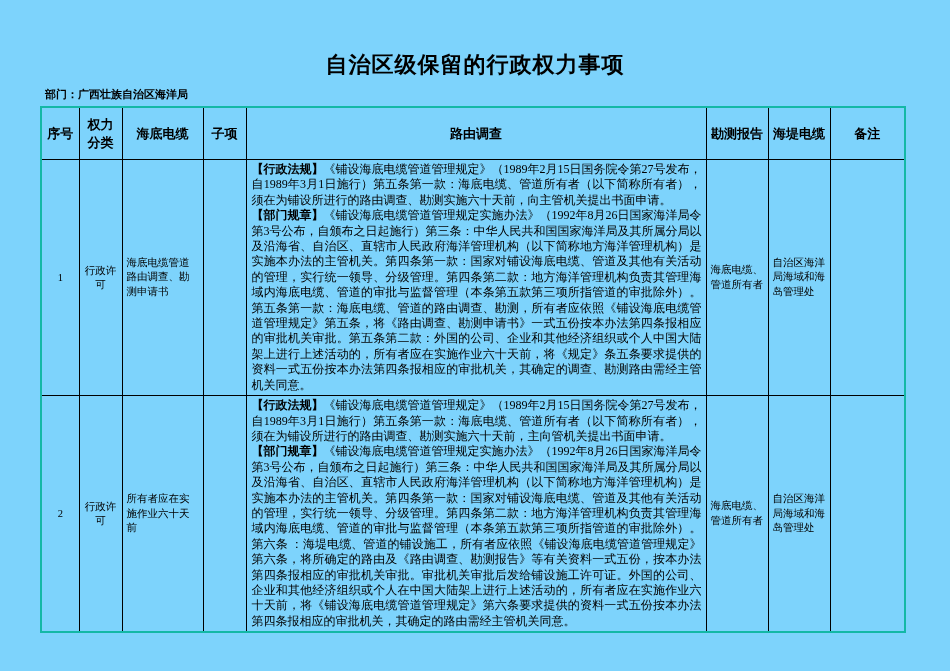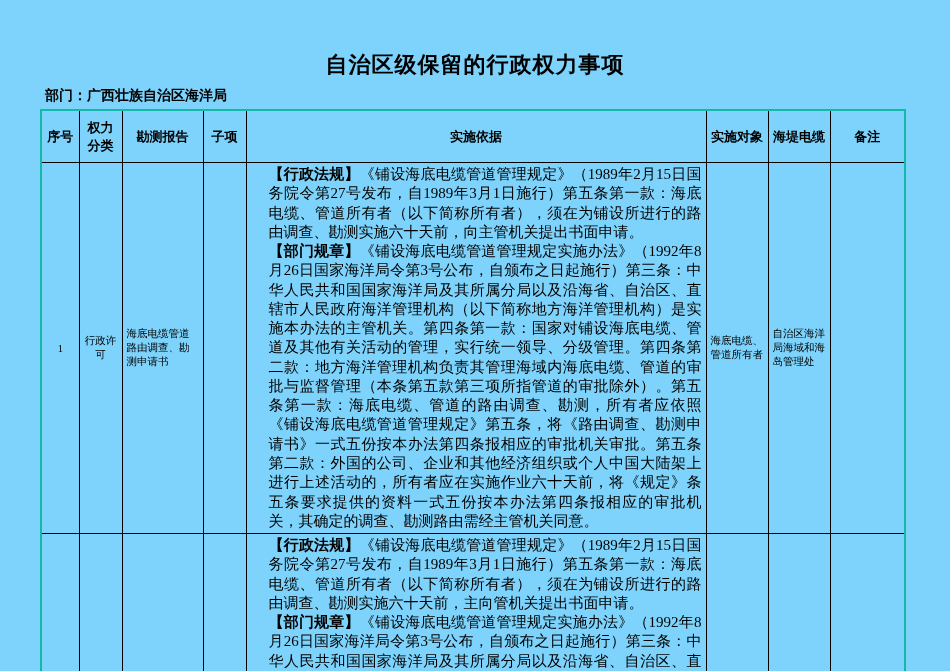--- a/index.html
+++ b/index.html
@@ -18,21 +18,21 @@
   }
   .doc-title {
     padding-top: 50px;
     text-align: center;
     font-size: 22px;
     font-weight: bold;
     letter-spacing: 1px;
   }
   .dept-line {
     margin: 7px 0 4px 45px;
-    font-size: 14px;
+    font-size: 11px;
     font-weight: bold;
   }
   table.powers {
     border-collapse: collapse;
     table-layout: fixed;
     margin-left: 40px;
     width: 864px;
     border: 2px solid #14b8a6;
   }
   table.powers th, table.powers td {
@@ -56,24 +56,24 @@
     padding: 1px 2px;
   }
   td.c-left {
     font-size: 10.5px;
     text-align: left;
     vertical-align: middle;
     padding: 1px 4px;
     line-height: 1.35;
   }
   td.c-basis {
-    font-size: 15px;
+    font-size: 12px;
     vertical-align: top;
     text-align: justify;
-    padding: 2px 4px 2px 22px;
+    padding: 2px 4px 2px 5px;
     line-height: 1.285;
   }
   td.c-basis p { margin: 0; }
   .basis-tag { font-weight: bold; }
 </style>
 </head>
 <body>
 
 <div class="page">
 
@@ -90,24 +90,24 @@
       <col style="width:460px">
       <col style="width:62px">
       <col style="width:62px">
       <col style="width:75px">
     </colgroup>
     <thead>
       <tr>
         <th style="white-space:pre-line">序号</th>
         <th style="white-space:pre-line">权力
 分类</th>
+        <th>海底电缆</th>
+        <th>子项</th>
+        <th>路由调查</th>
         <th>勘测报告</th>
-        <th>子项</th>
-        <th>实施依据</th>
-        <th>实施对象</th>
         <th>海堤电缆</th>
         <th>备注</th>
       </tr>
     </thead>
     <tbody>
       <tr class="data-row-1">
         <td class="c-center">1</td>
         <td class="c-center">行政许可</td>
         <td class="c-left">海底电缆管道路由调查、勘测申请书</td>
         <td class="c-center"></td>

